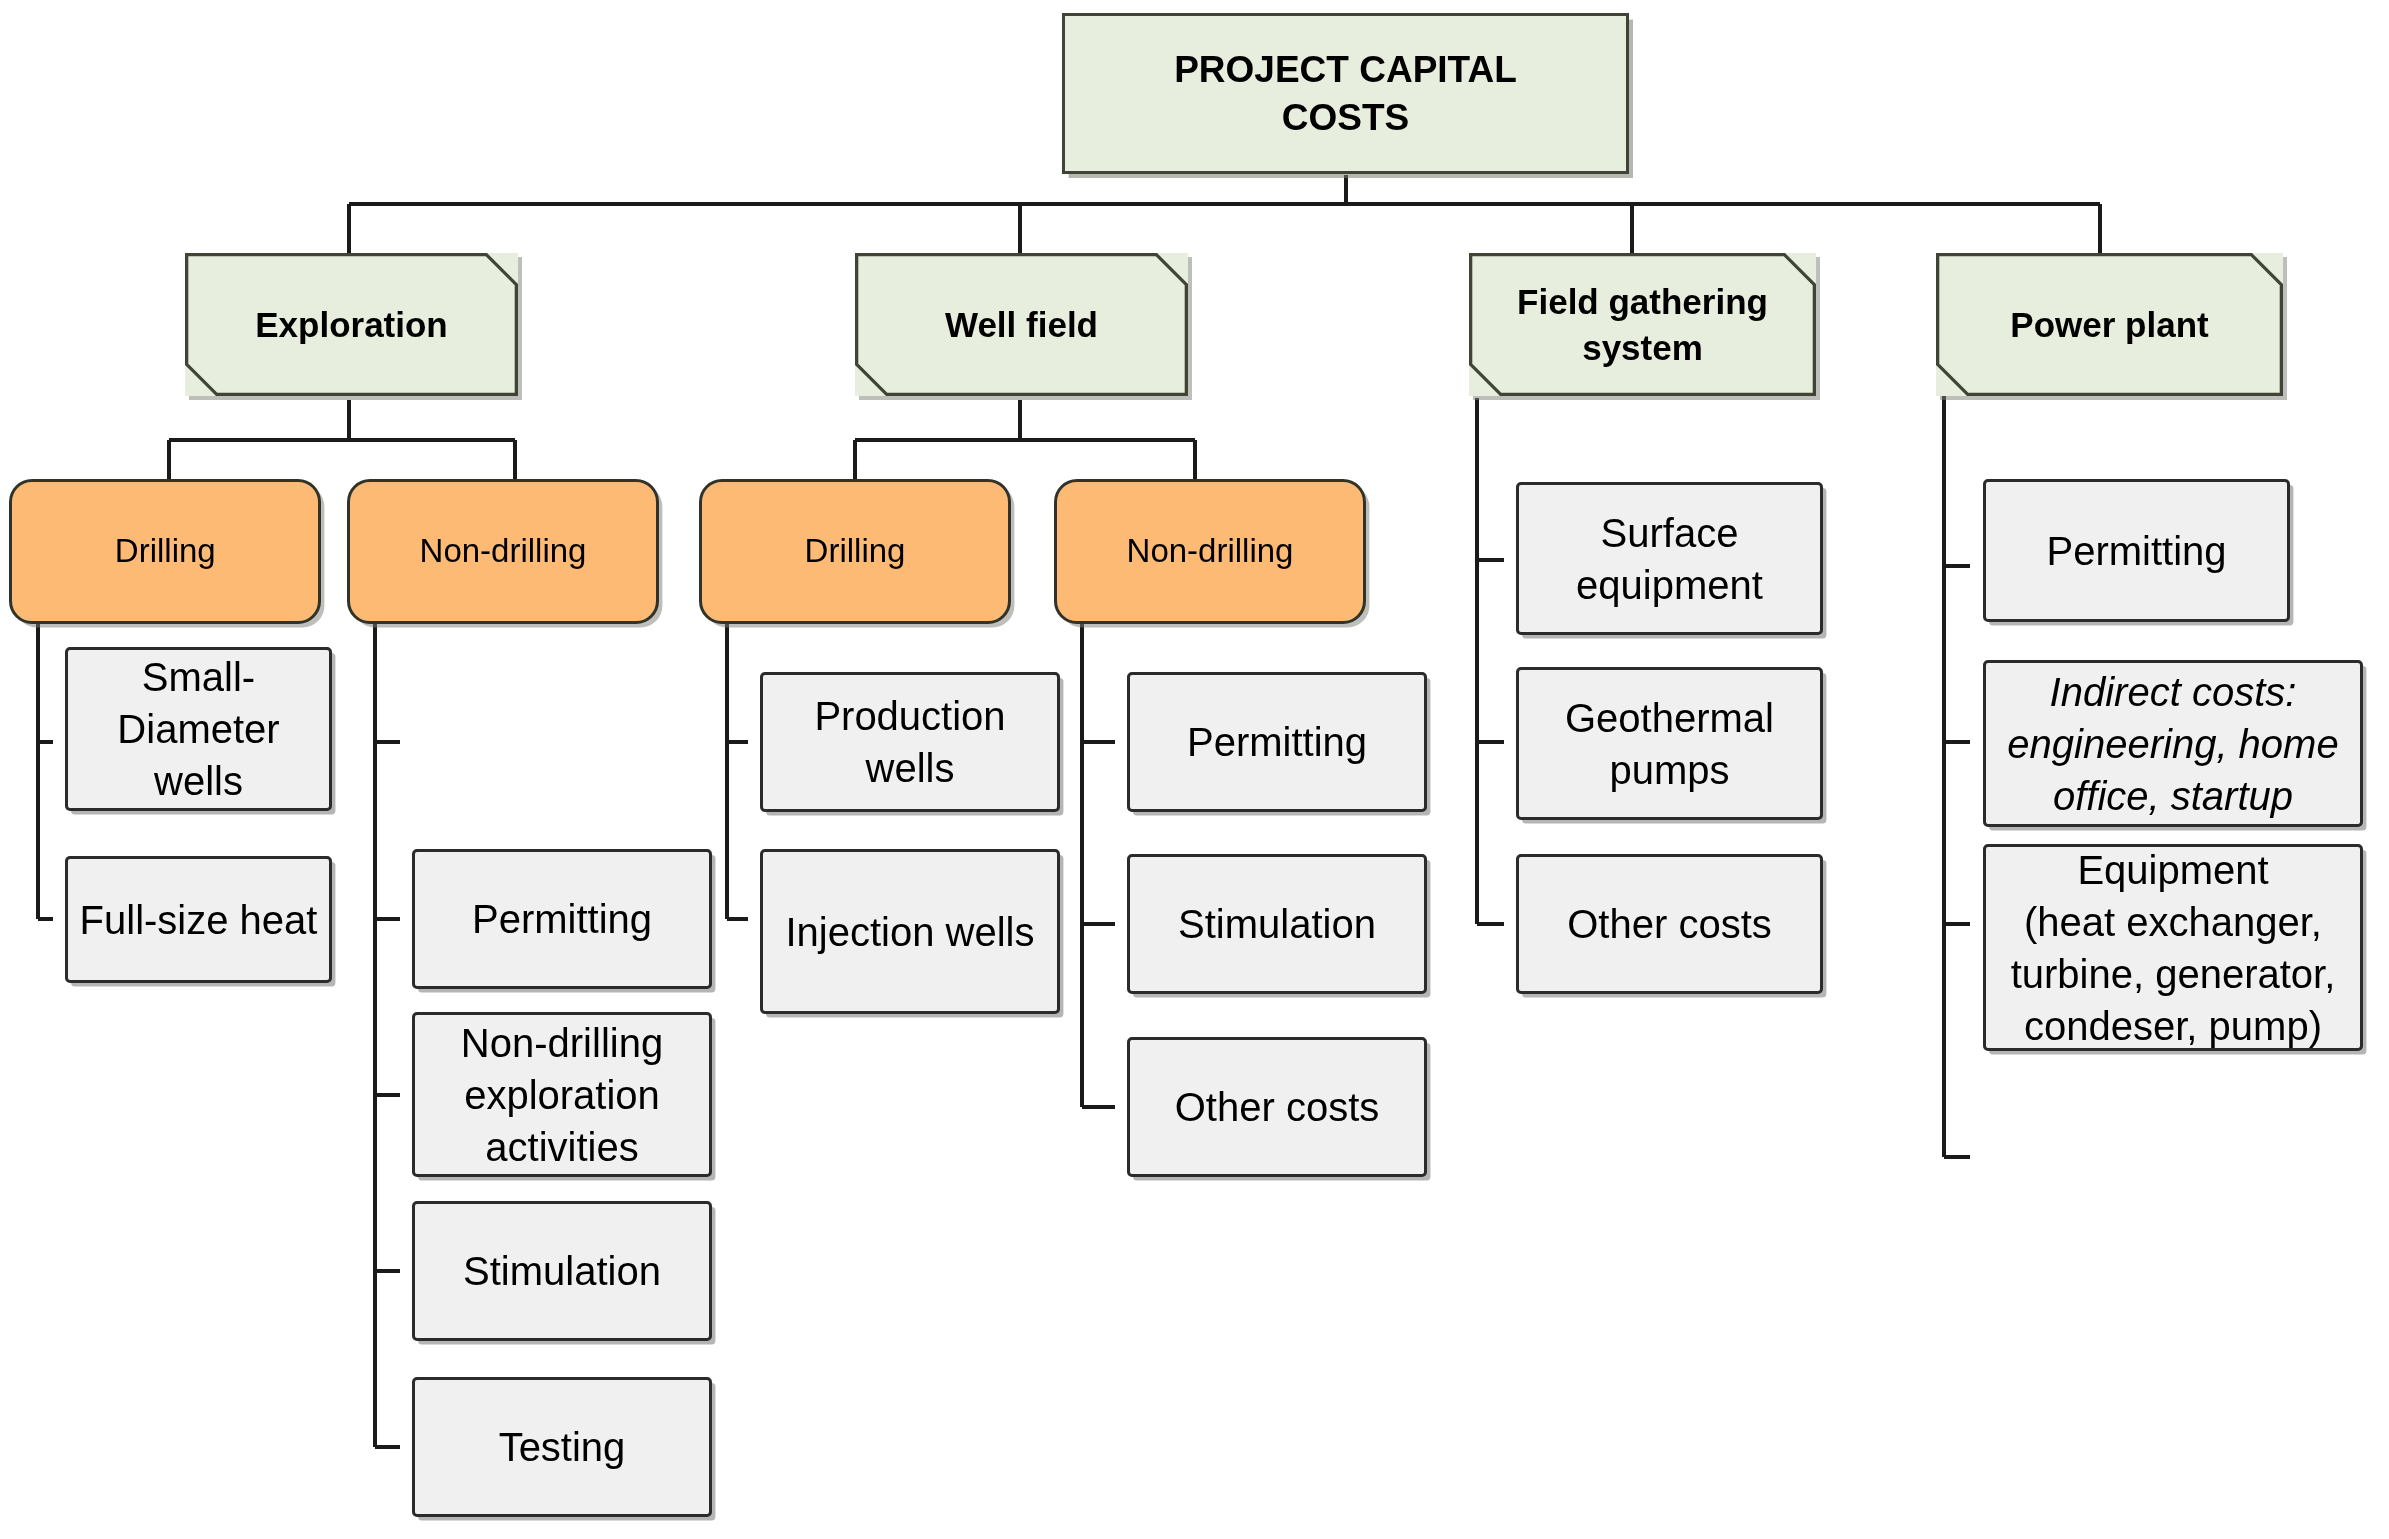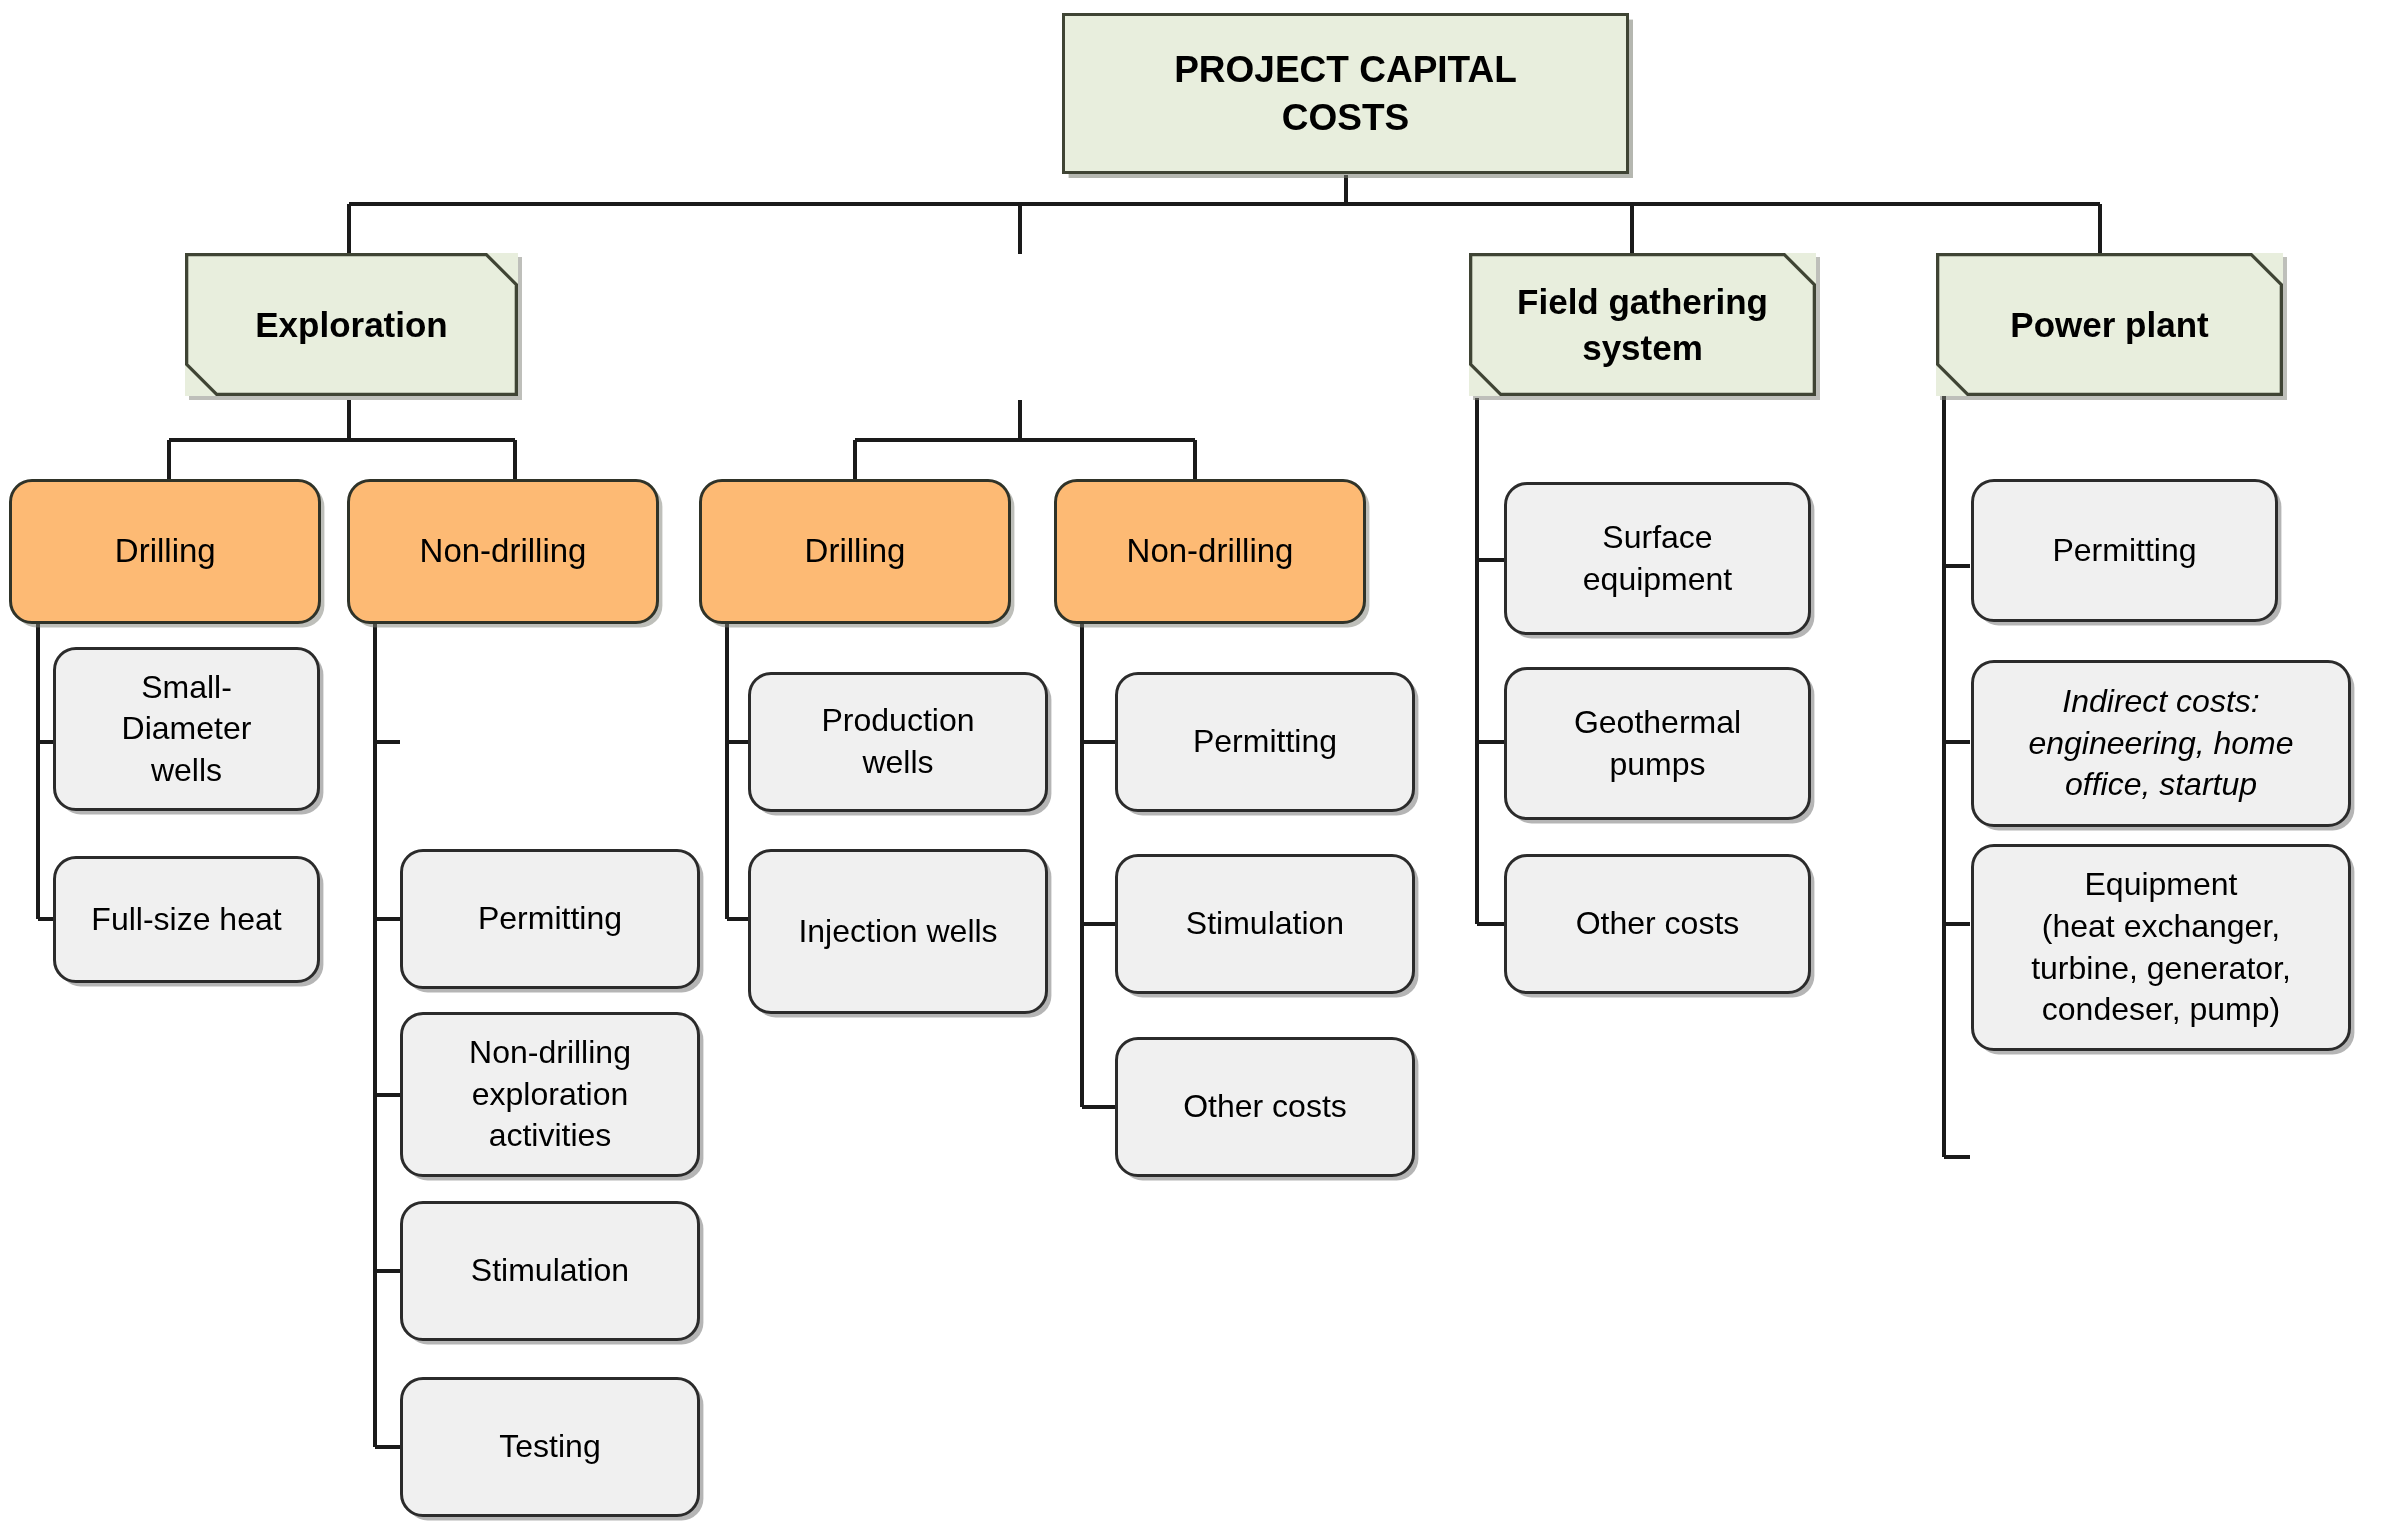--- a/index.html
+++ b/index.html
@@ -63,23 +63,24 @@
     border:3.3px solid #2f3329;
     border-radius:23px;
     font-size:33px;
     box-shadow:4.7px 4.7px 0 -1.3px rgba(125,128,118,.5);
   }
 
   
   .n-leaf{
     background:#f0f0f0;
     border:3.3px solid #2b2b2b;
-    border-radius:23px;
-    font-size:32px;
+    border-radius:5px;
+    font-size:40px;
     box-shadow:4.7px 4.7px 0 -1.3px rgba(120,120,120,.55);
+    margin-left:12px;
   }
 
   .lbl{display:block;white-space:pre-line;}
 </style>
 </head>
 <body>
 
 <div id="canvas">
 
   <svg id="wires" viewBox="0 0 3583 2309" xmlns="http://www.w3.org/2000/svg">
@@ -141,20 +142,25 @@
     <span class="lbl">PROJECT CAPITAL
 COSTS</span>
   </div>
 
   <div class="node n-cut" style="left:185px;top:253px;width:333px;height:143px;">
     <span class="cutborder"></span>
     <span class="cutfill"></span>
     <span class="lbl">Exploration</span>
   </div>
 
+  <div class="node n-cut" style="left:855px;top:253px;width:333px;height:143px;">
+    <span class="cutborder"></span>
+    <span class="cutfill"></span>
+    <span class="lbl">Well field</span>
+  </div>
 
   <div class="node n-cut" style="left:1469px;top:253px;width:347px;height:143px;">
     <span class="cutborder"></span>
     <span class="cutfill"></span>
     <span class="lbl">Field gathering
 system</span>
   </div>
 
   <div class="node n-cut" style="left:1936px;top:253px;width:347px;height:143px;">
     <span class="cutborder"></span>

